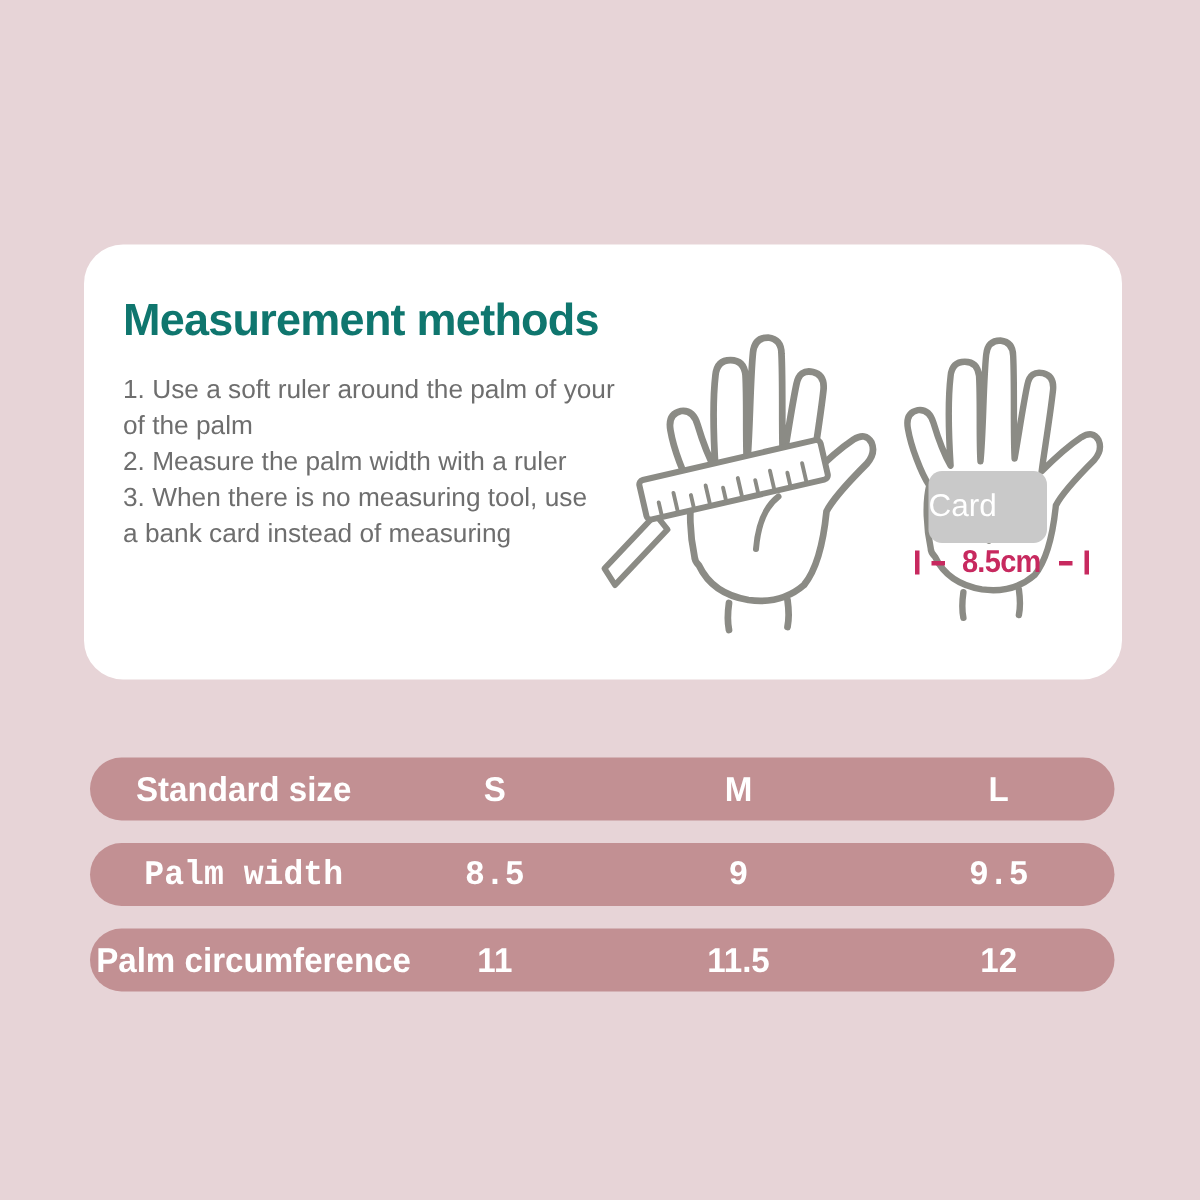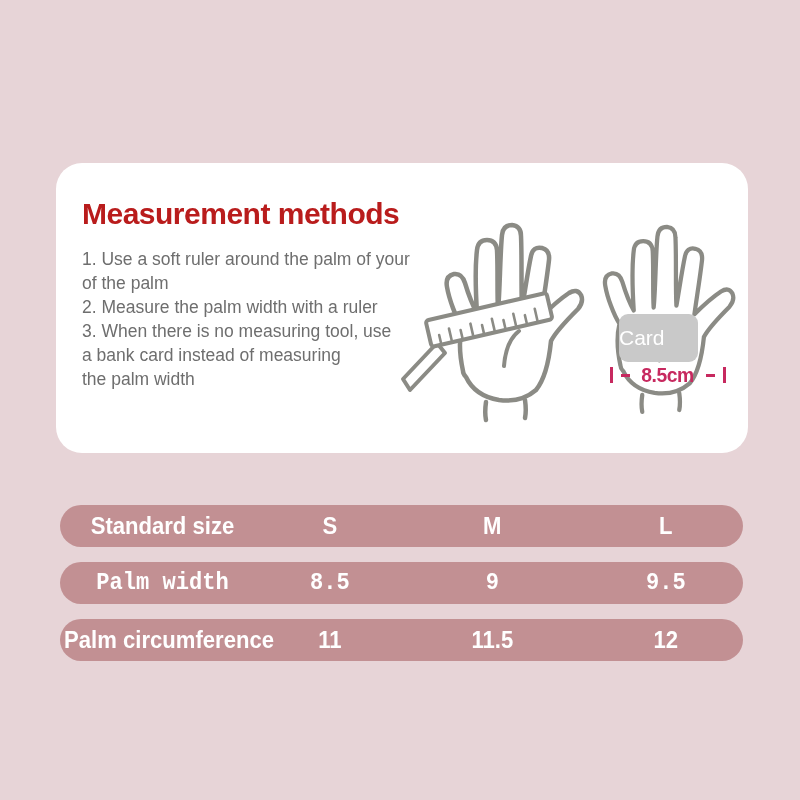--- a/index.html
+++ b/index.html
@@ -12,21 +12,21 @@
   }
   
   .card{
     position:absolute;left:56px;top:163px;
     width:692px;height:290px;
     background:#ffffff;border-radius:26px;
   }
   .card-title{
     position:absolute;left:26px;top:34px;
     margin:0;
-    font-size:30px;font-weight:700;color:#b91c1c;
+    font-size:30px;font-weight:700;color:#0f766e;
     letter-spacing:-0.5px;
   }
   .instructions{
     position:absolute;left:26px;top:84px;
     width:372px;
     font-size:17.5px;line-height:24px;color:#6e6e6e;
   }
   .instr-line{white-space:nowrap;}
   
   .hand-left{position:absolute;left:332px;top:56px;width:200px;height:210px;}
@@ -110,21 +110,20 @@
   <section class="card">
 
     <h1 class="card-title">Measurement methods</h1>
 
     <div class="instructions">
       <div class="instr-line">1. Use a soft ruler around the palm of your</div>
       <div class="instr-line">of the palm</div>
       <div class="instr-line">2. Measure the palm width with a ruler</div>
       <div class="instr-line">3. When there is no measuring tool, use</div>
       <div class="instr-line">a bank card instead of measuring</div>
-      <div class="instr-line">the palm width</div>
     </div>
 
     <svg class="hand-left" viewBox="-45 0 200 210">
       <use href="#hand-shape"></use>
 
       <polygon points="4,124 -30,160 -23,171 12,134" fill="#ffffff" stroke="#8b8b85" stroke-width="4" stroke-linejoin="round"></polygon>
 
       <g transform="rotate(-13 62 100)">
         <rect x="-6" y="86" width="124" height="27" rx="3" fill="#ffffff" stroke="#8b8b85" stroke-width="4"></rect>
         <g stroke="#8b8b85" stroke-width="2.6" stroke-linecap="round">

